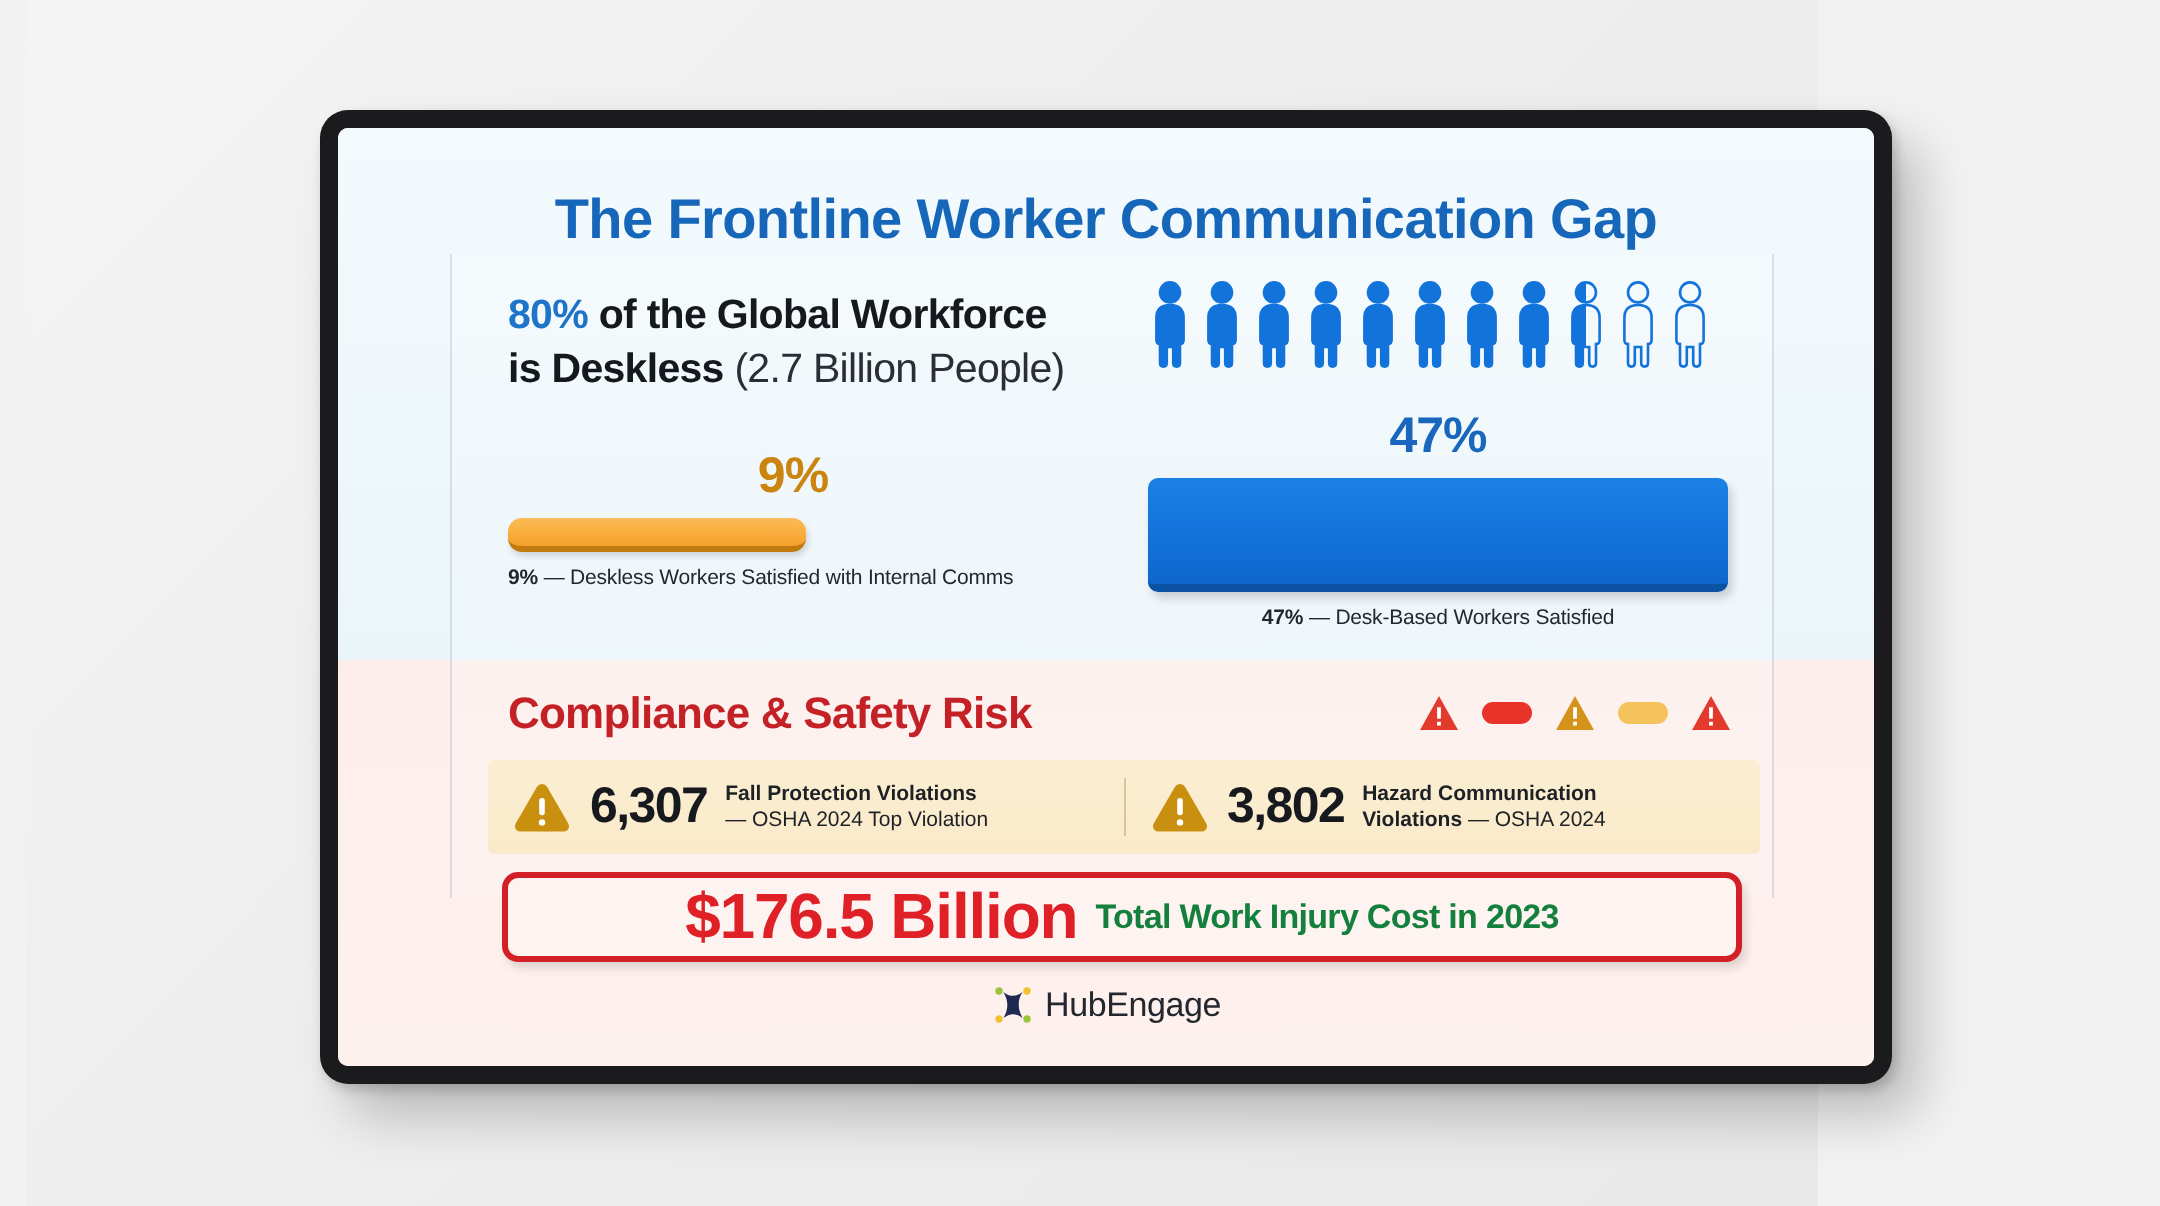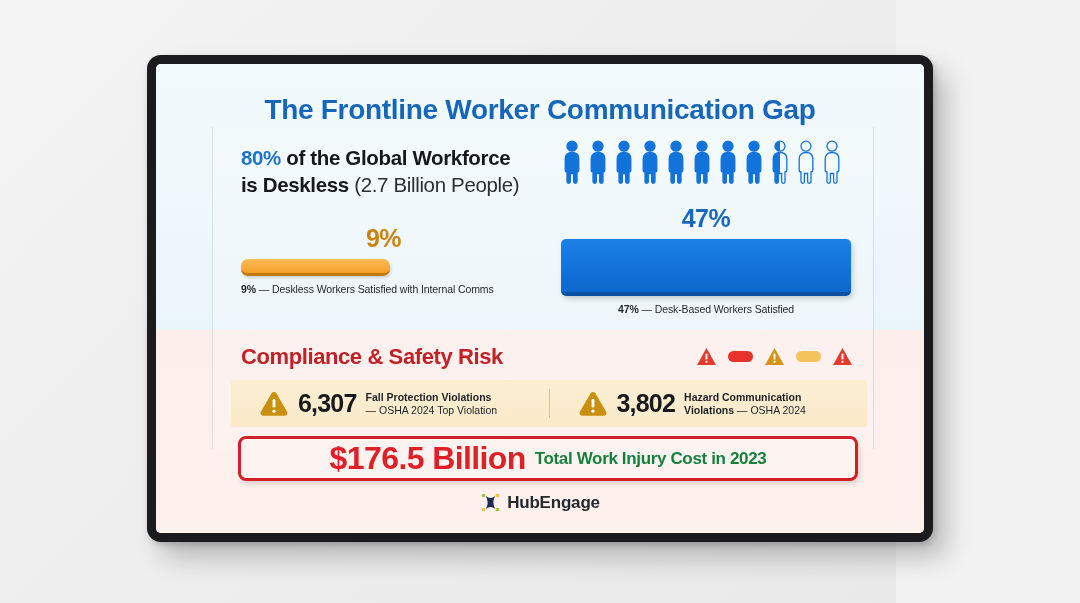--- a/index.html
+++ b/index.html
@@ -6,20 +6,21 @@
   html, body {
     width: 1080px; height: 603px;
     font-family: "Liberation Sans", sans-serif;
     background: #f2f2f2;
     overflow: hidden;
   }
   #stage {
     position: relative;
     width: 896px; height: 603px;
     background: linear-gradient(135deg,#f4f4f4 0%,#eeeeee 45%,#e9e9e9 100%);
+    margin-left: 13px;
   }
 
   
   #bezel {
     position: absolute;
     left: 147px; top: 55px;
     width: 786px; height: 487px;
     background: #1b1b1d;
     border-radius: 14px;
     padding: 9px;
@@ -137,21 +138,21 @@
   
   .osha-strip {
     position: absolute; left: 75px; top: 316px;
     width: 636px; height: 47px;
     background: linear-gradient(180deg,#fbeed2 0%,#faeaca 100%);
     border-radius: 3px;
     display: flex; align-items: center;
   }
   .osha-item {
     flex: 1; display: flex; align-items: center; gap: 9px;
-    padding: 0 28px;
+    padding: 0 12px;
   }
   .osha-item + .osha-item { border-left: 1px solid #d9c398; }
   .osha-tri { width: 30px; height: 27px; flex: none; }
   .osha-num {
     font-size: 25px; font-weight: bold; color: #16191d;
     letter-spacing: -.8px;
   }
   .osha-text { font-size: 10.5px; line-height: 1.22; color: #1d2126; }
   .osha-text .b { font-weight: bold; }
 
@@ -165,21 +166,21 @@
     display: flex; align-items: center; justify-content: center;
     gap: 9px;
     box-shadow: 2px 3px 5px rgba(0,0,0,.13);
   }
   .cost-amount { font-size: 32px; font-weight: bold; color: #e02027; letter-spacing: -.6px; }
   .cost-label  { font-size: 17px; font-weight: bold; color: #15803d; letter-spacing: -.35px; }
 
   
   .logo {
     position: absolute; left: 0; top: 428px; width: 100%;
-    display: flex; align-items: center; justify-content: center; gap: 6px; font-weight: bold;
+    display: flex; align-items: center; justify-content: center; gap: 6px;
   }
   .logo-mark { width: 21px; height: 21px; display: block; }
   .logo-text { font-size: 17px; color: #24282e; letter-spacing: -.2px; }
 </style>
 </head>
 <body>
 
 <div id="stage">
   <div id="bezel">
     <div id="screen">

